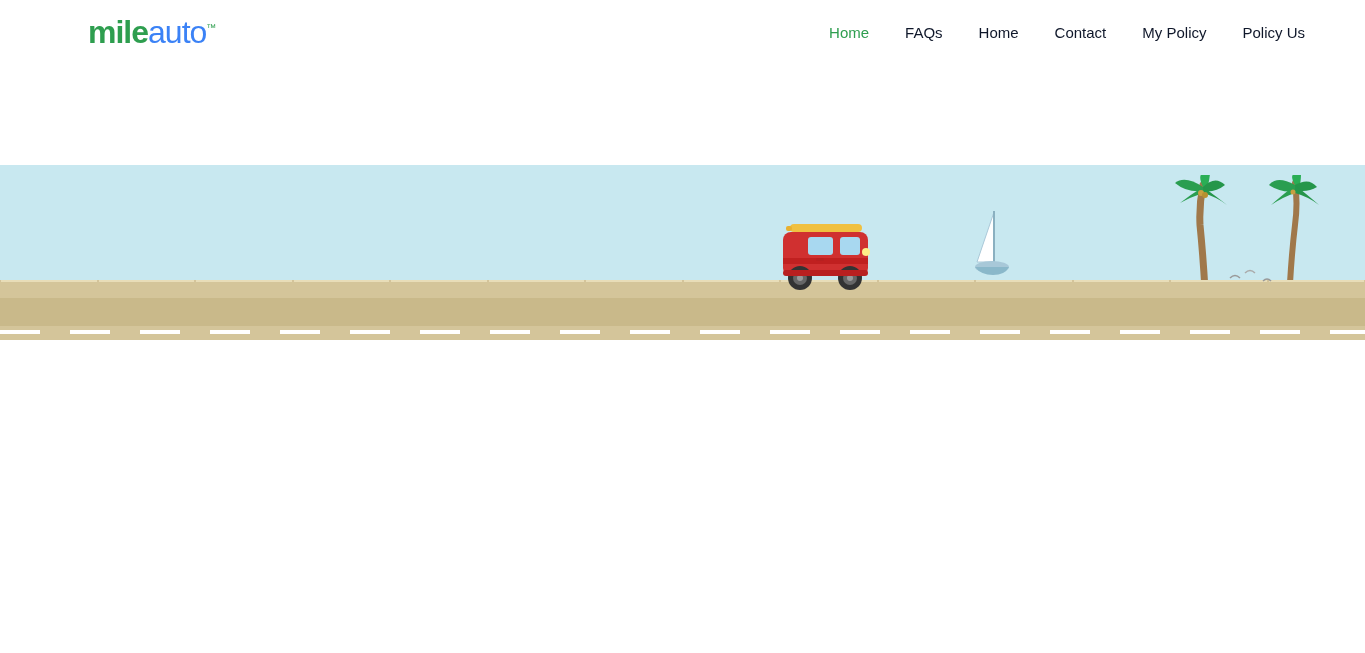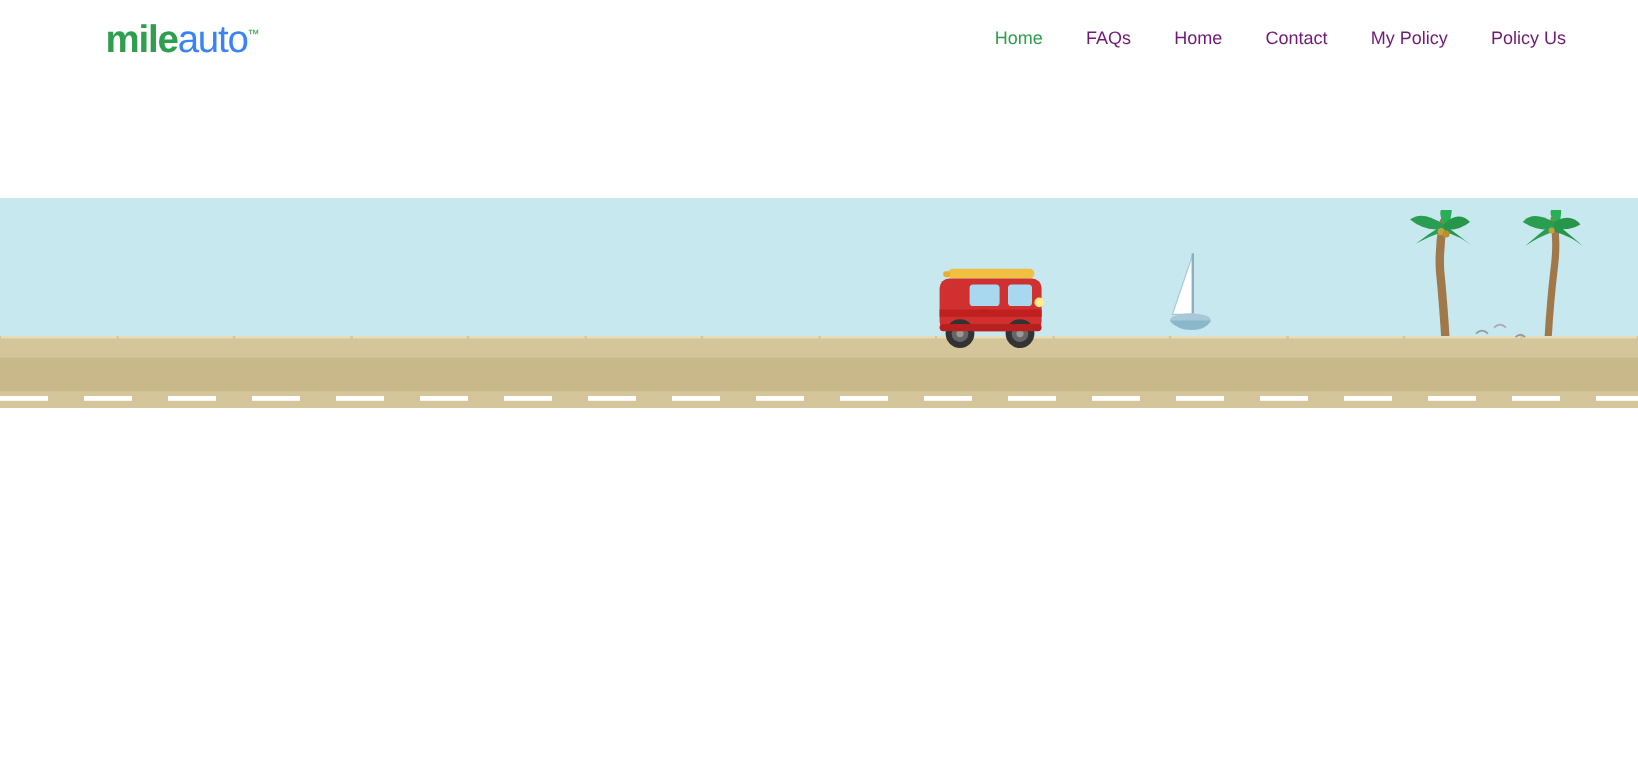--- a/index.html
+++ b/index.html
@@ -33,21 +33,21 @@
       color: #2e9e4f;
       vertical-align: super;
     }
     .nav-links {
       display: flex;
       gap: 36px;
       list-style: none;
     }
     .nav-links li a {
       text-decoration: none;
-      color: #701a75;
+      color: #0f172a;
       font-size: 15px;
     }
     .nav-links li a.active {
       color: #2e9e4f;
     }
 
     
     .hero {
       padding: 60px 60px 40px 60px;
       max-width: 800px;

